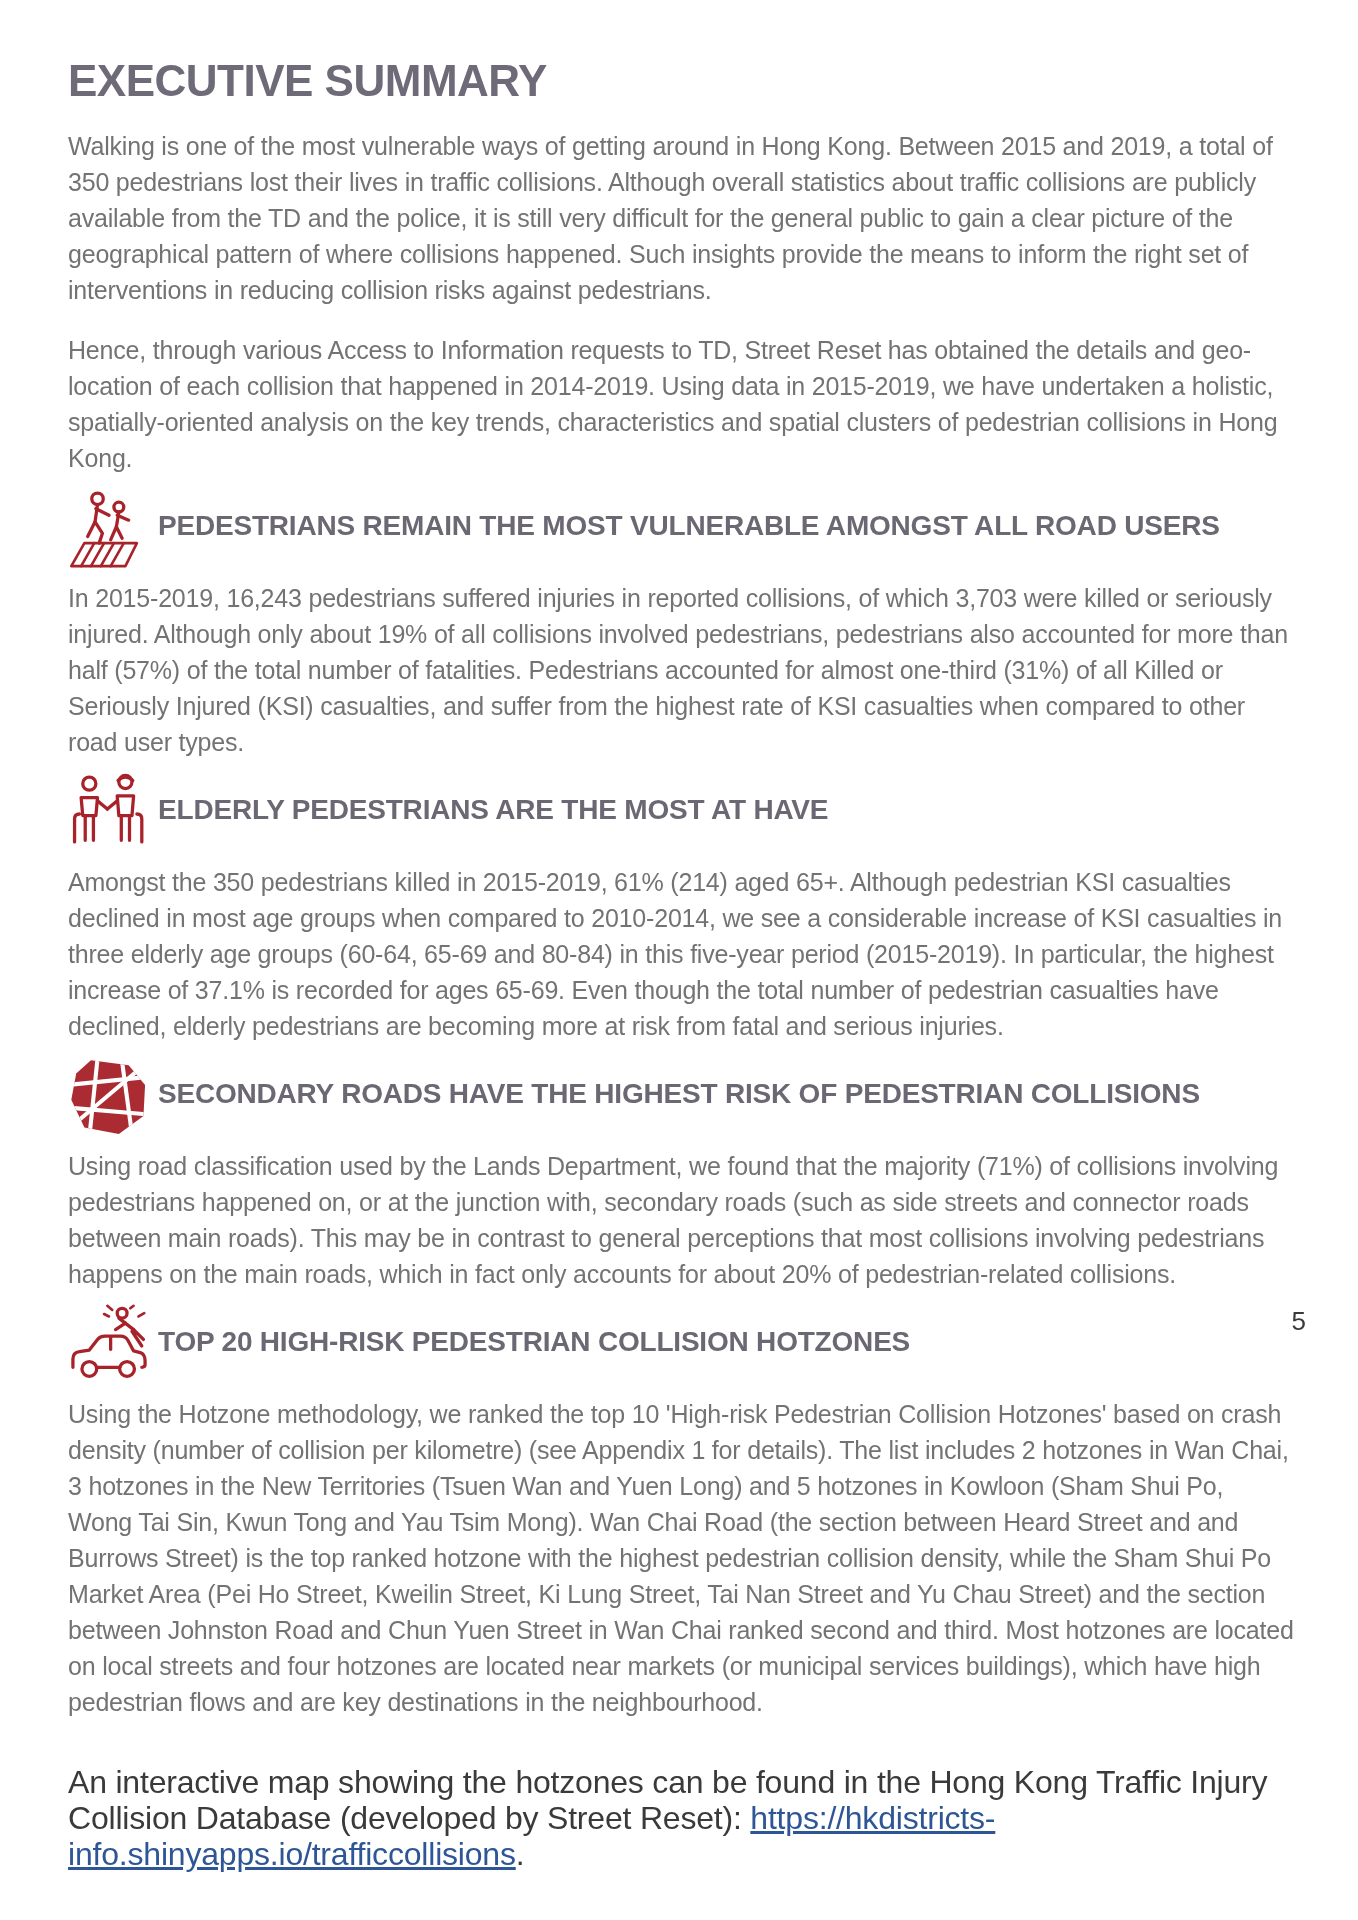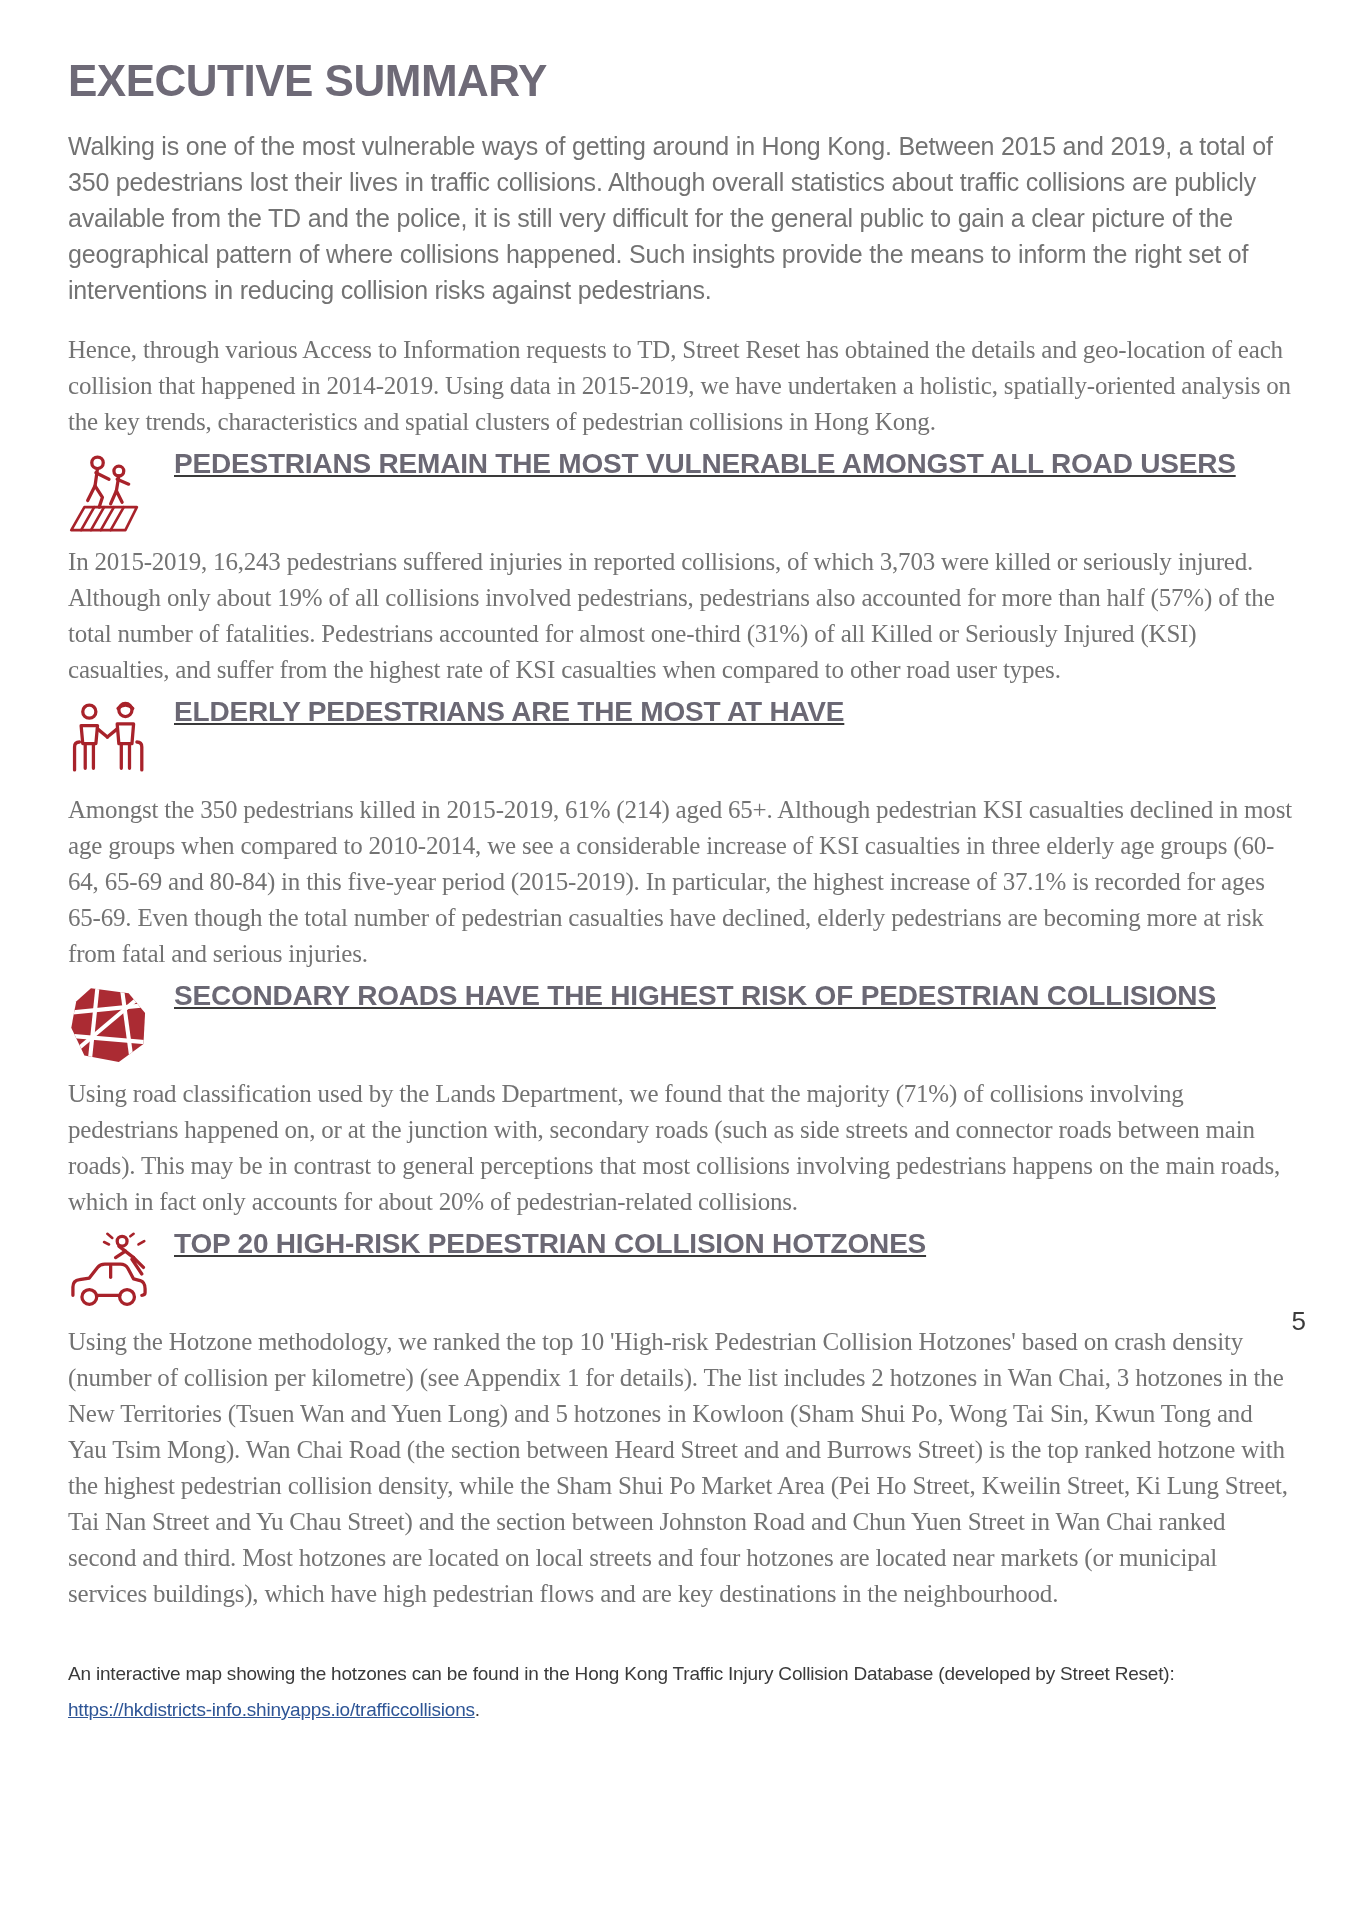--- a/index.html
+++ b/index.html
@@ -25,44 +25,43 @@
     margin: 0 0 22px 0;
   }
   .para {
     font-size: 25px;
     line-height: 36px;
     letter-spacing: -0.2px;
     color: #737373;
     margin: 0 0 24px 0;
     max-width: 1228px;
   }
-  .para.tight { margin-bottom: 8px; font-family: Liberation Serif, serif; }
+  .para.tight { margin-bottom: 8px; }
   .section-head {
     display: flex;
-    align-items: flex-start;
-    gap: 24px;
+    align-items: center;
+    gap: 8px;
     margin: 0 0 6px 0;
-    text-decoration: underline;
   }
   .section-head .icon-box {
     width: 82px; height: 90px;
     flex: 0 0 auto;
     display: flex; align-items: flex-end;
   }
   .section-head svg { width: 82px; height: 88px; display: block; }
   .section-title {
     font-size: 28px;
     font-weight: bold;
     letter-spacing: -0.2px;
     color: #6b6874;
     padding-bottom: 6px;
     white-space: nowrap;
   }
   .footer-para {
-    font-size: 19px;
+    font-size: 32px;
     line-height: 36px;
     letter-spacing: -0.2px;
     margin-top: 44px;
     max-width: 1228px;
   }
   .footer-para a {
     color: #2e5596;
     text-decoration: underline;
   }
   .page-number {

